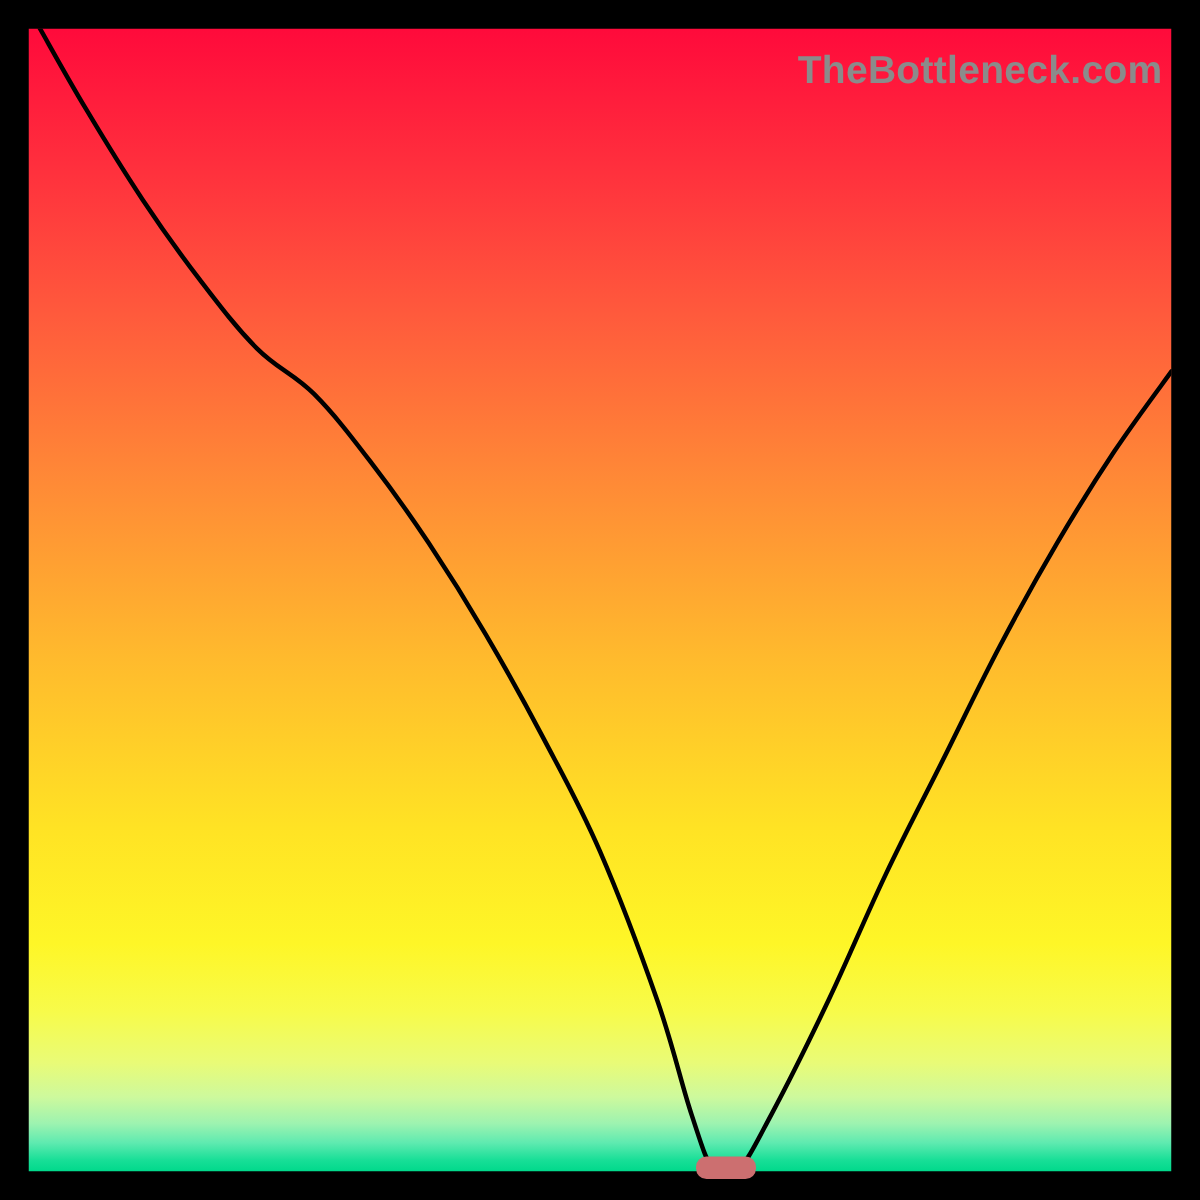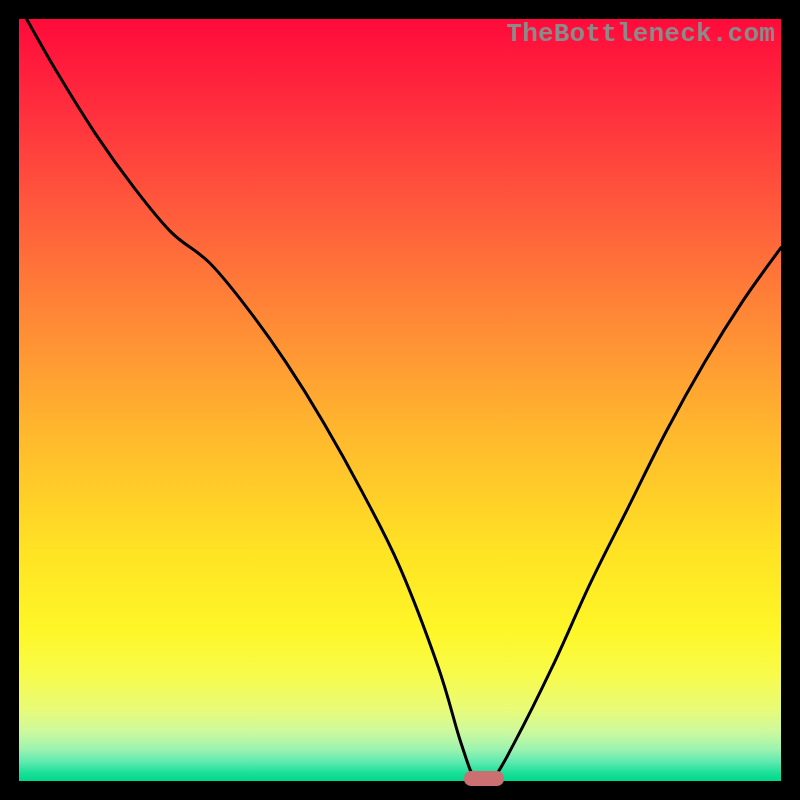--- a/index.html
+++ b/index.html
@@ -20,23 +20,23 @@
   }
   .plot-area {
     position: absolute;
     left: 0;
     top: 0;
     width: 762px;
     height: 762px;
   }
   .watermark {
     position: absolute;
-    top: 0px;
+    top: 12px;
     right: 6px;
-    font-family: Liberation Mono, monospace;
+    font-family: Liberation Sans, sans-serif;
     font-size: 26px;
     font-weight: 600;
     color: #8b8b8b;
     letter-spacing: 0.2px;
   }
   .marker {
     position: absolute;
     width: 40px;
     height: 15px;
     border-radius: 7px;

